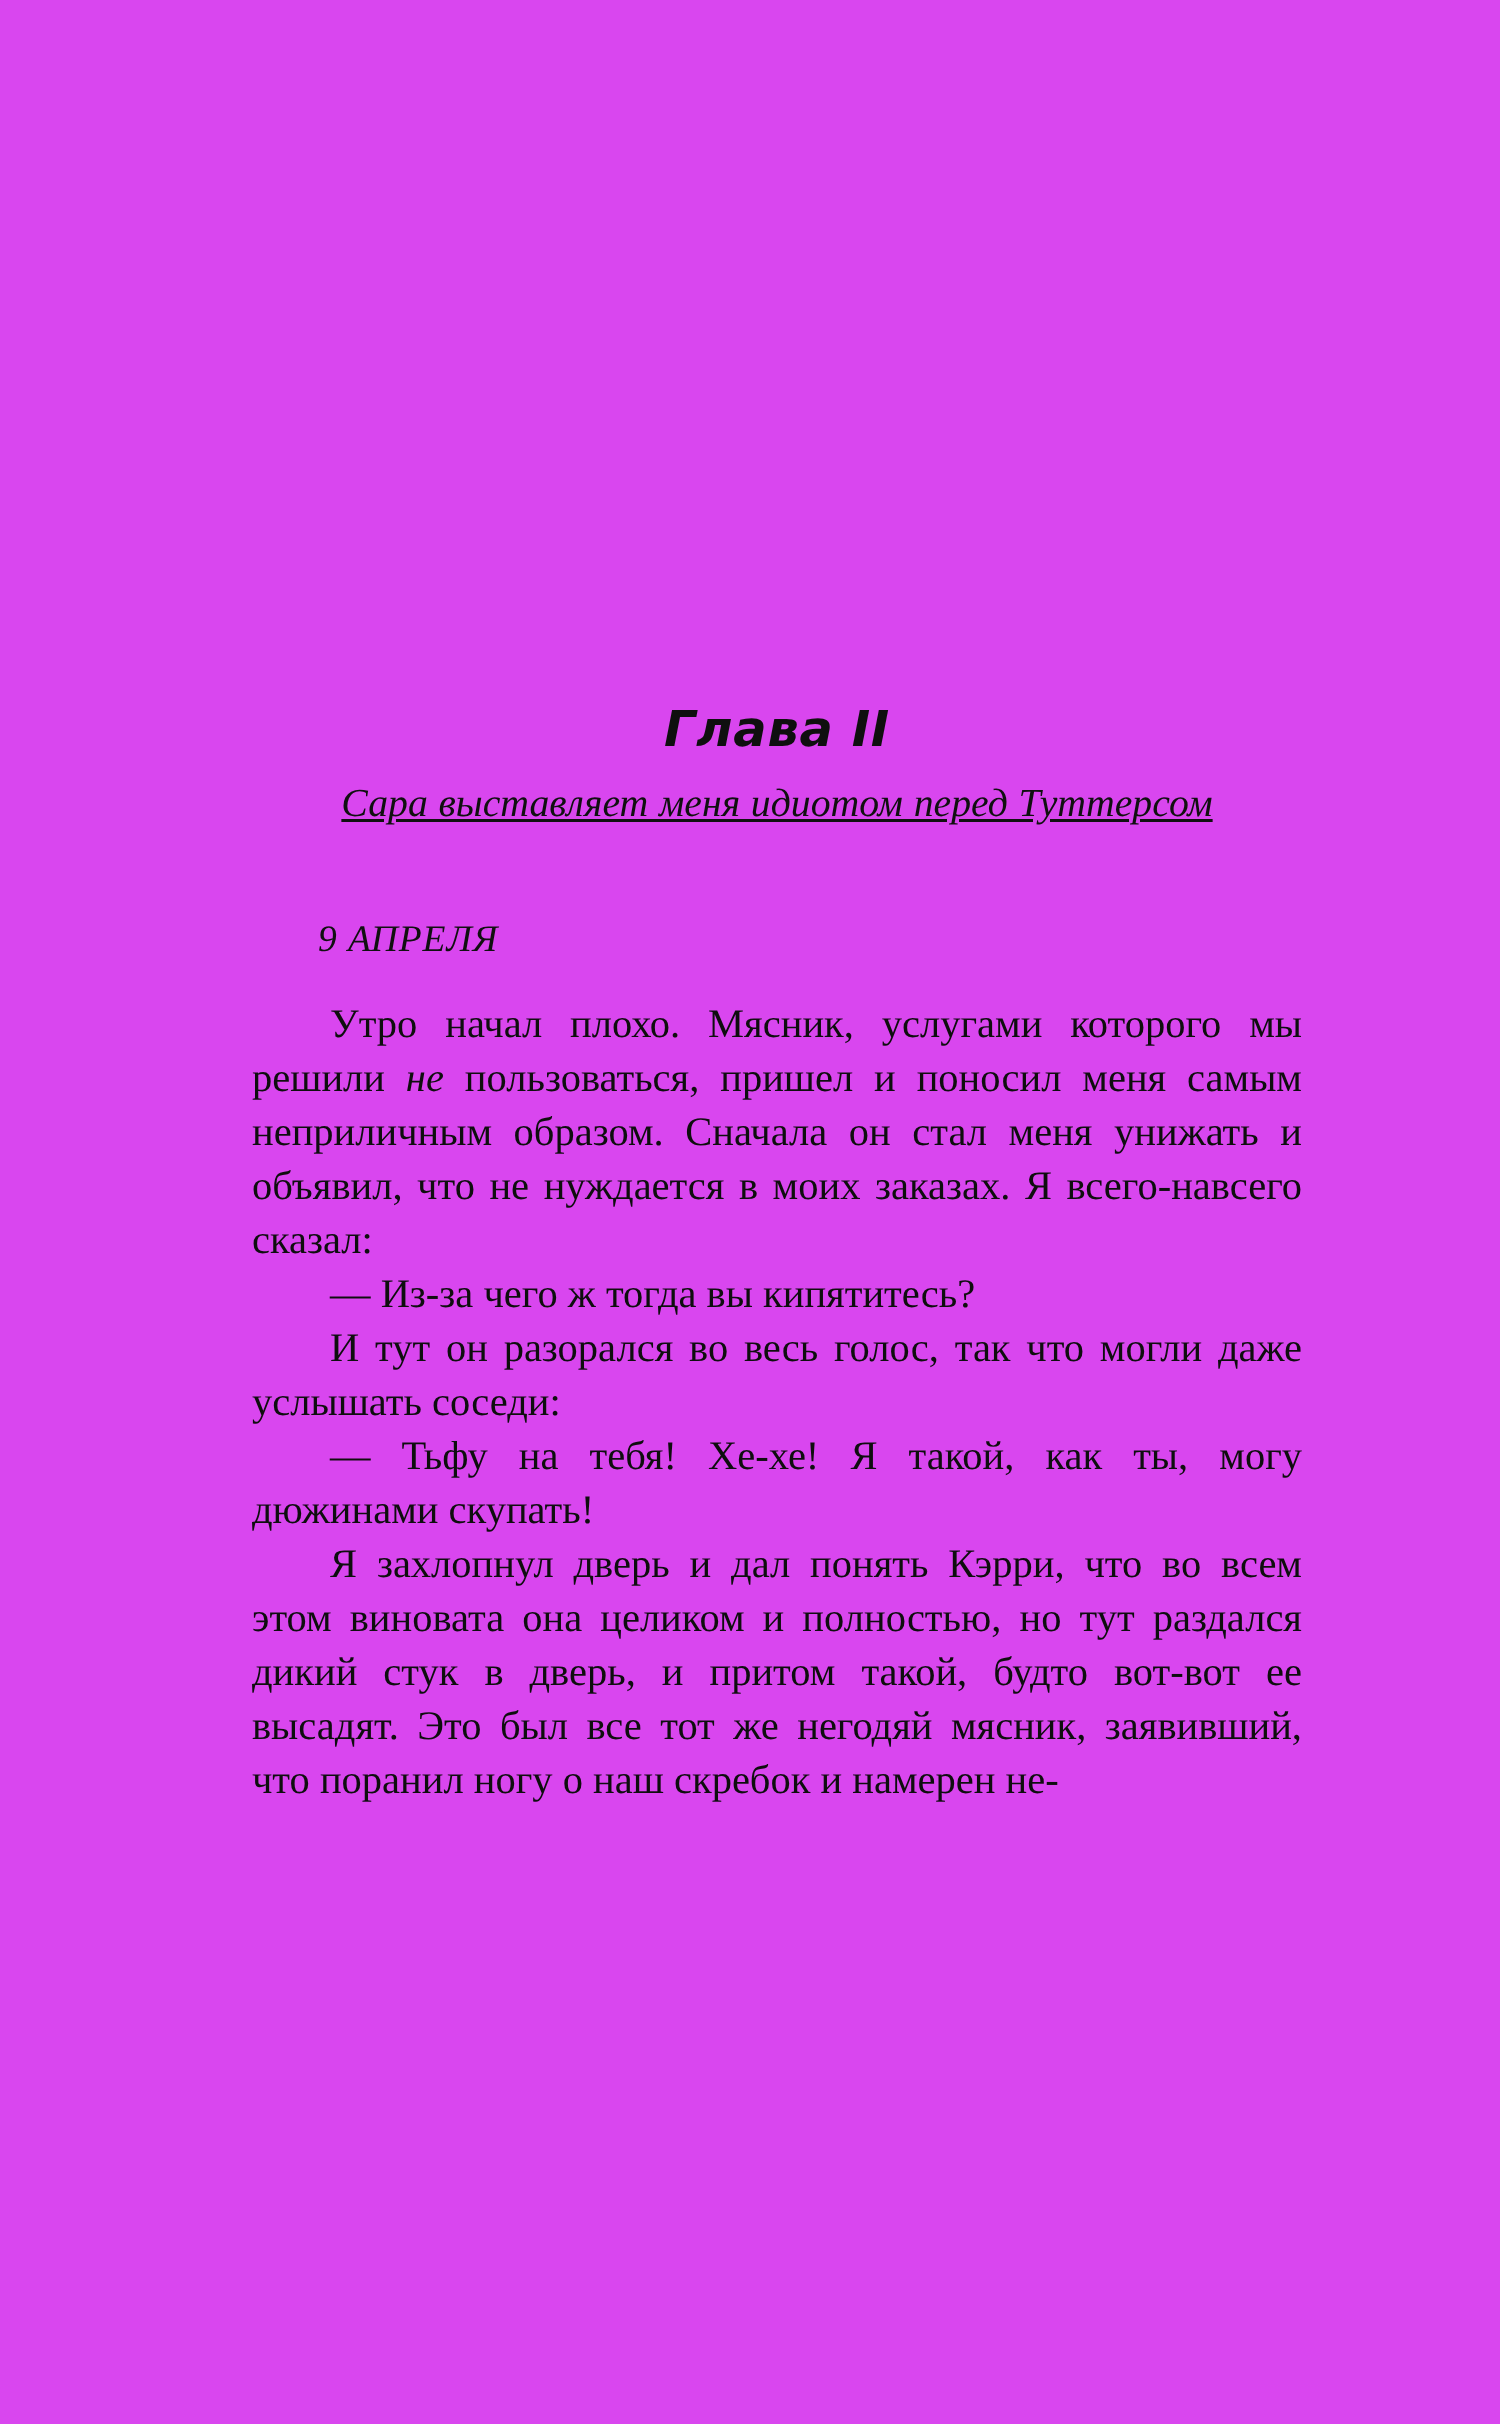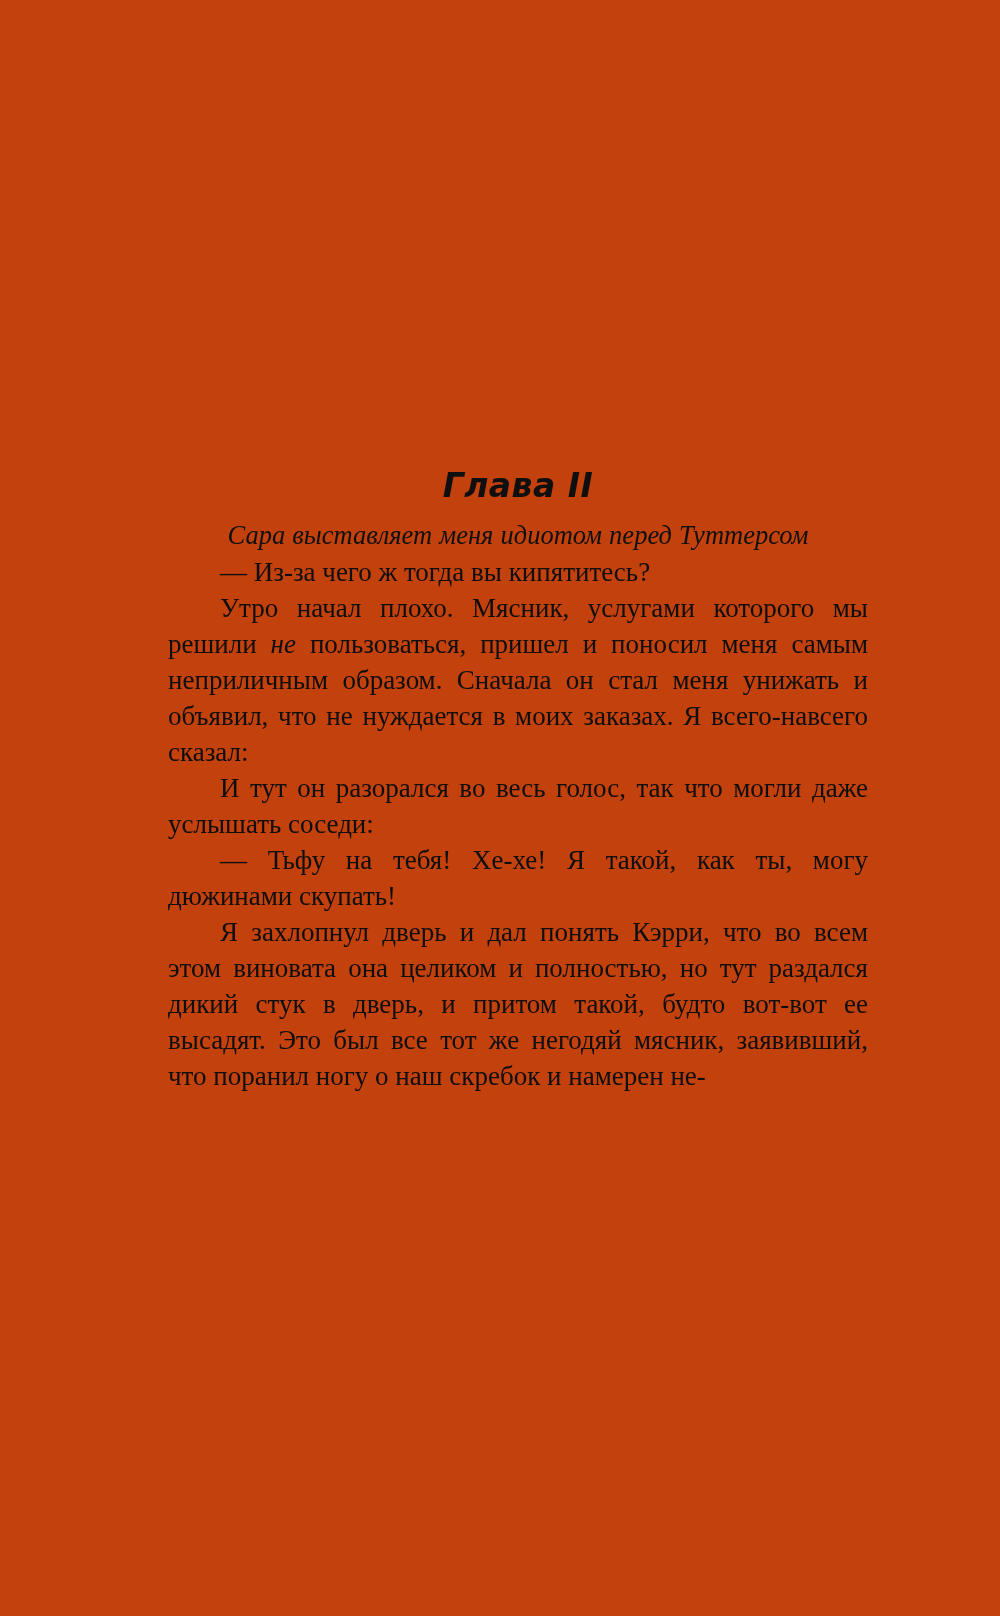--- a/index.html
+++ b/index.html
@@ -11,21 +11,21 @@
     width: 1000px;
     height: 1616px;
     font-family: "Liberation Serif", "DejaVu Serif", serif;
     color: #131313;
     overflow: hidden;
   }
   .page {
     position: relative;
     width: 1000px;
     height: 1616px;
-    background: #c2410c;
+    background: #d946ef;
     box-sizing: border-box;
   }
   .content {
     position: absolute;
     left: 168px;
     top: 468px;
     width: 700px;
   }
   .chapter-title {
     font-family: "DejaVu Sans", sans-serif;
@@ -46,20 +46,21 @@
     text-align: justify;
     text-align-last: center;
     margin: 0;
     color: #101010;
     word-spacing: 0.5px;
   }
   .chapter-summary .last-line {
     display: block;
     text-align: center;
     white-space: nowrap;
+    text-decoration: underline;
   }
   .date-heading {
     font-family: "Liberation Serif", "DejaVu Serif", serif;
     font-style: italic;
     font-size: 25px;
     line-height: 1.2;
     margin: 58px 0 22px 44px;
     letter-spacing: 0.6px;
     color: #101010;
   }
@@ -87,23 +88,24 @@
 
 <div class="page">
   <div class="content">
 
     <h1 class="chapter-title">Глава II</h1>
 
     <div class="chapter-summary">
       <span class="last-line">Сара выставляет меня идиотом перед Туттерсом</span>
     </div>
 
+    <div class="date-heading">9 АПРЕЛЯ</div>
 
     <div class="body-text">
+      <p><span>Утро начал плохо. Мясник, услугами которого мы решили </span><em>не</em><span> пользоваться, пришел и поносил меня самым неприличным образом. Сначала он стал меня унижать и объявил, что не нуждается в моих заказах. Я всего-навсего сказал:</span></p>
       <p>— Из-за чего ж тогда вы кипятитесь?</p>
-      <p><span>Утро начал плохо. Мясник, услугами которого мы решили </span><em>не</em><span> пользоваться, пришел и поносил меня самым неприличным образом. Сначала он стал меня унижать и объявил, что не нуждается в моих заказах. Я всего-навсего сказал:</span></p>
       <p>И тут он разорался во весь голос, так что могли даже услышать соседи:</p>
       <p>— Тьфу на тебя! Хе-хе! Я такой, как ты, могу дюжинами скупать!</p>
       <p>Я захлопнул дверь и дал понять Кэрри, что во всем этом виновата она целиком и полностью, но тут раздался дикий стук в дверь, и притом такой, будто вот-вот ее высадят. Это был все тот же негодяй мясник, заявивший, что поранил ногу о наш скребок и намерен не-</p>
     </div>
 
   </div>
 </div>
 
 </body></html>

